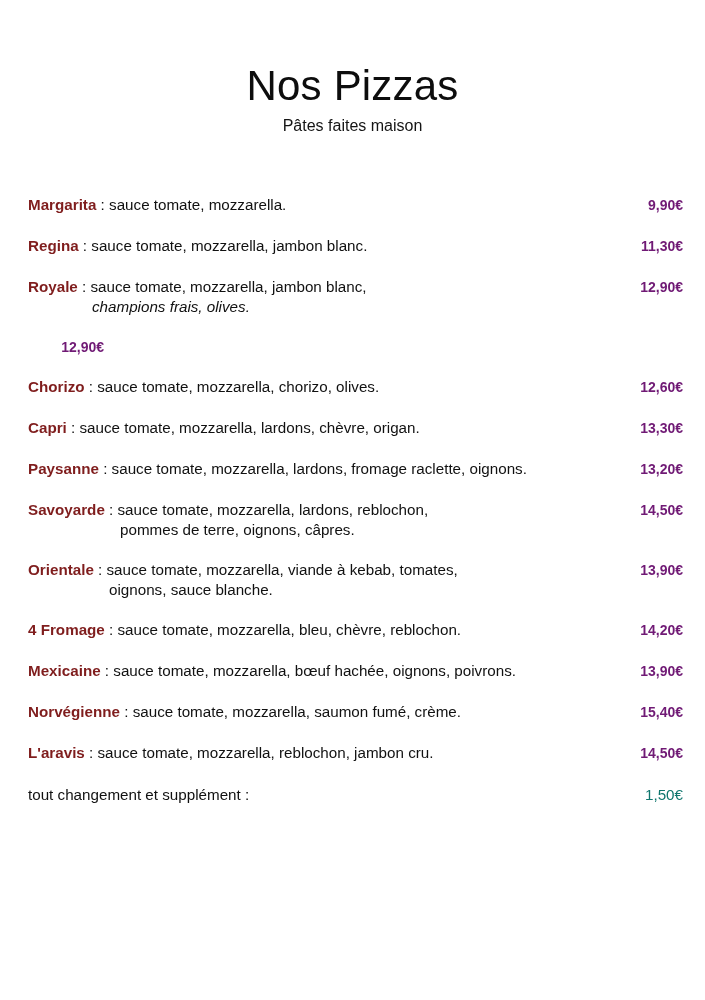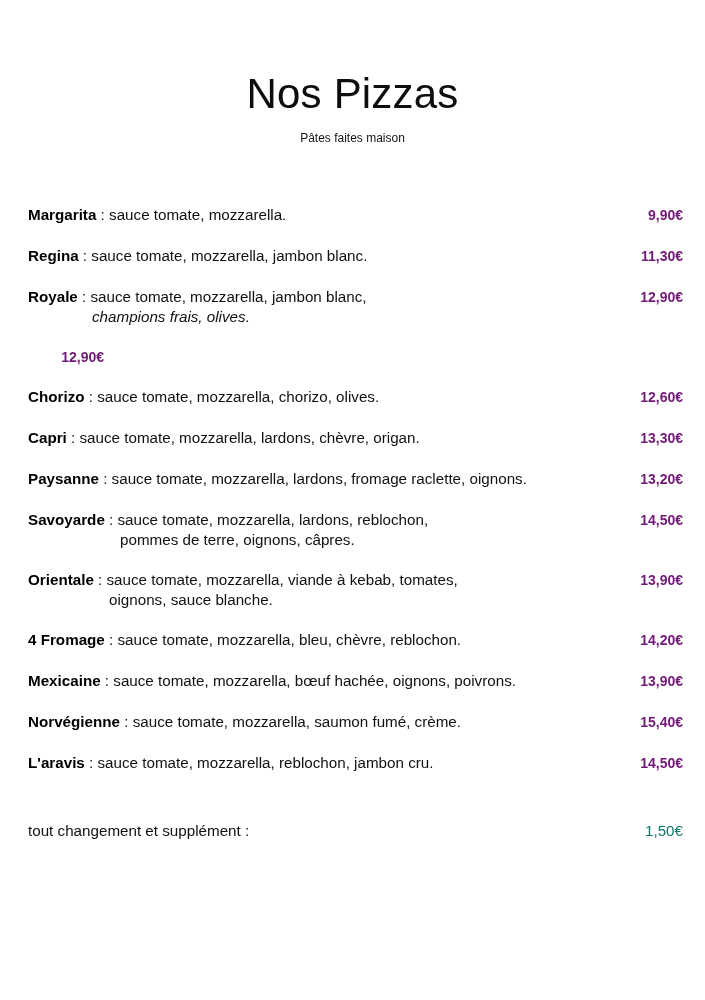--- a/index.html
+++ b/index.html
@@ -28,24 +28,24 @@
   .menu-header {
     padding-top: 56px;
     text-align: center;
   }
   .menu-title {
     font-size: 42px;
     font-weight: 400;
     letter-spacing: 0.2px;
     line-height: 1.05;
     color: #0d0d0d;
-    margin: 16px;
+    margin: 8px;
   }
   .menu-subtitle {
-    font-size: 12px;
+    font-size: 16px;
     font-weight: 400;
     color: #141414;
     margin: 9px 0 0 0;
     line-height: 1.1;
   }
 
   
   .menu-list {
     margin-top: 60px;
     padding: 0 22px 0 28px;
@@ -64,21 +64,21 @@
   .item-text {
     flex: 1 1 auto;
     font-size: 15.2px;
     line-height: 20px;
     color: #111111;
     padding-right: 12px;
   }
 
   .item-name {
     font-weight: 700;
-    color: #000000;
+    color: #7f1d1d;
   }
   .item-sep {
     font-weight: 400;
   }
   .item-desc {
     font-weight: 400;
   }
 
   .item-desc-cont {
     display: block;
@@ -95,21 +95,21 @@
     color: #701a75;
     white-space: nowrap;
   }
 
   
   .menu-footer {
     display: flex;
     align-items: flex-end;
     justify-content: space-between;
     padding: 0 22px 0 28px;
-    margin-top: 48px;
+    margin-top: 22px;
   }
   .footer-text {
     font-size: 15.2px;
     line-height: 20px;
     font-weight: 400;
     color: #111111;
   }
   .footer-price {
     flex: 0 0 auto;
     width: 76px;

